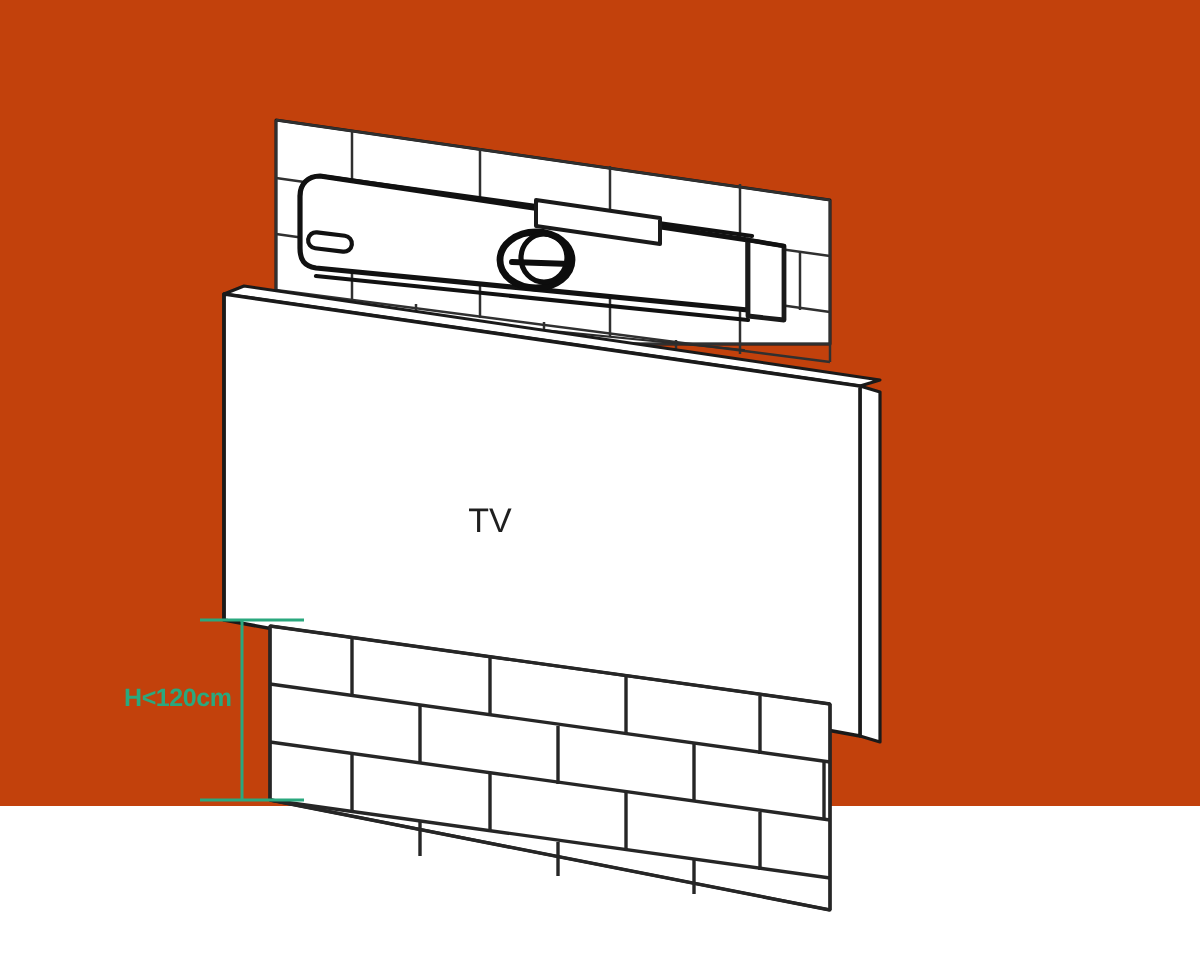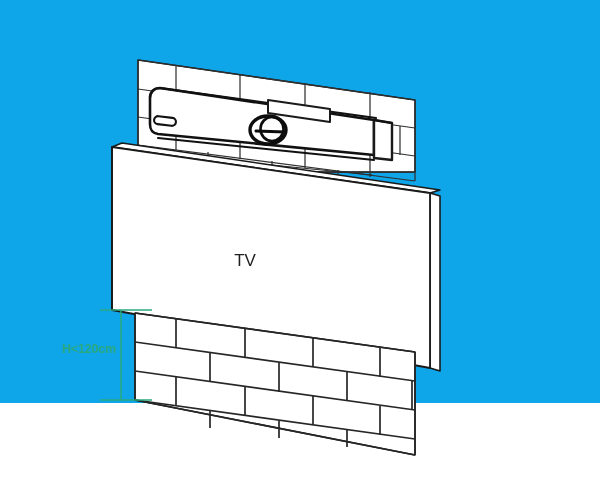--- a/index.html
+++ b/index.html
@@ -10,21 +10,21 @@
   body {
     width: 600px;
     height: 483px;
     font-family: "Liberation Sans", sans-serif;
     overflow: hidden;
   }
   #illustration-root {
     position: relative;
     width: 600px;
     height: 403px;
-    background: #0ea5e9;
+    background: #c2410c;
   }
   svg#scene {
     display: block;
     width: 600px;
     height: 483px;
   }
   .ln {
     fill: none;
     stroke: #1a1a1a;
     stroke-width: 1.6;

